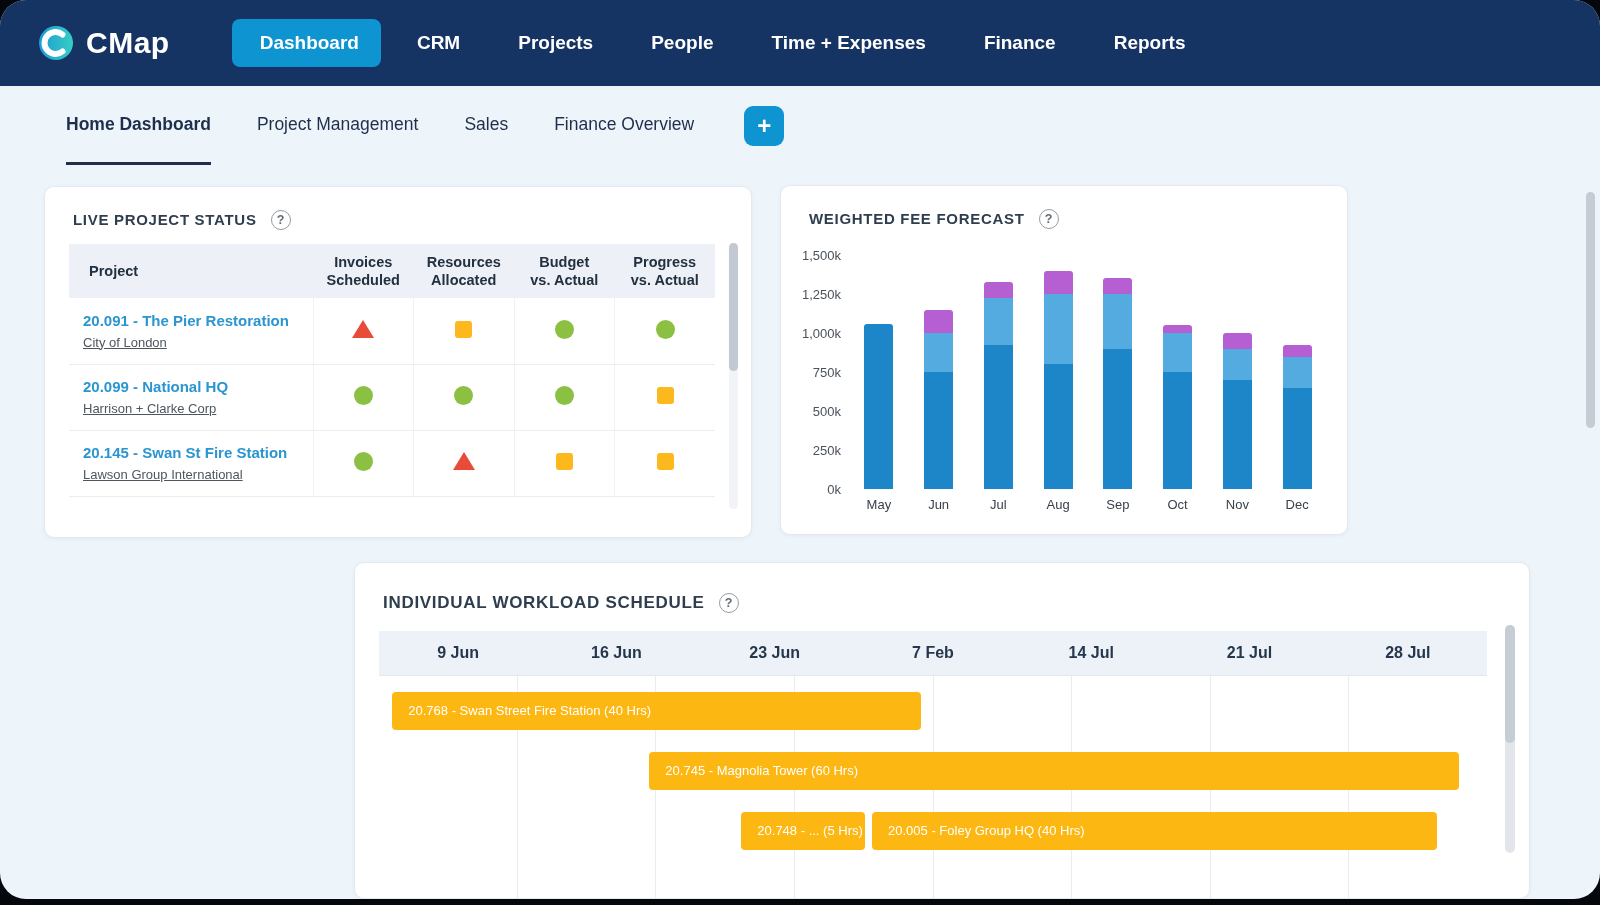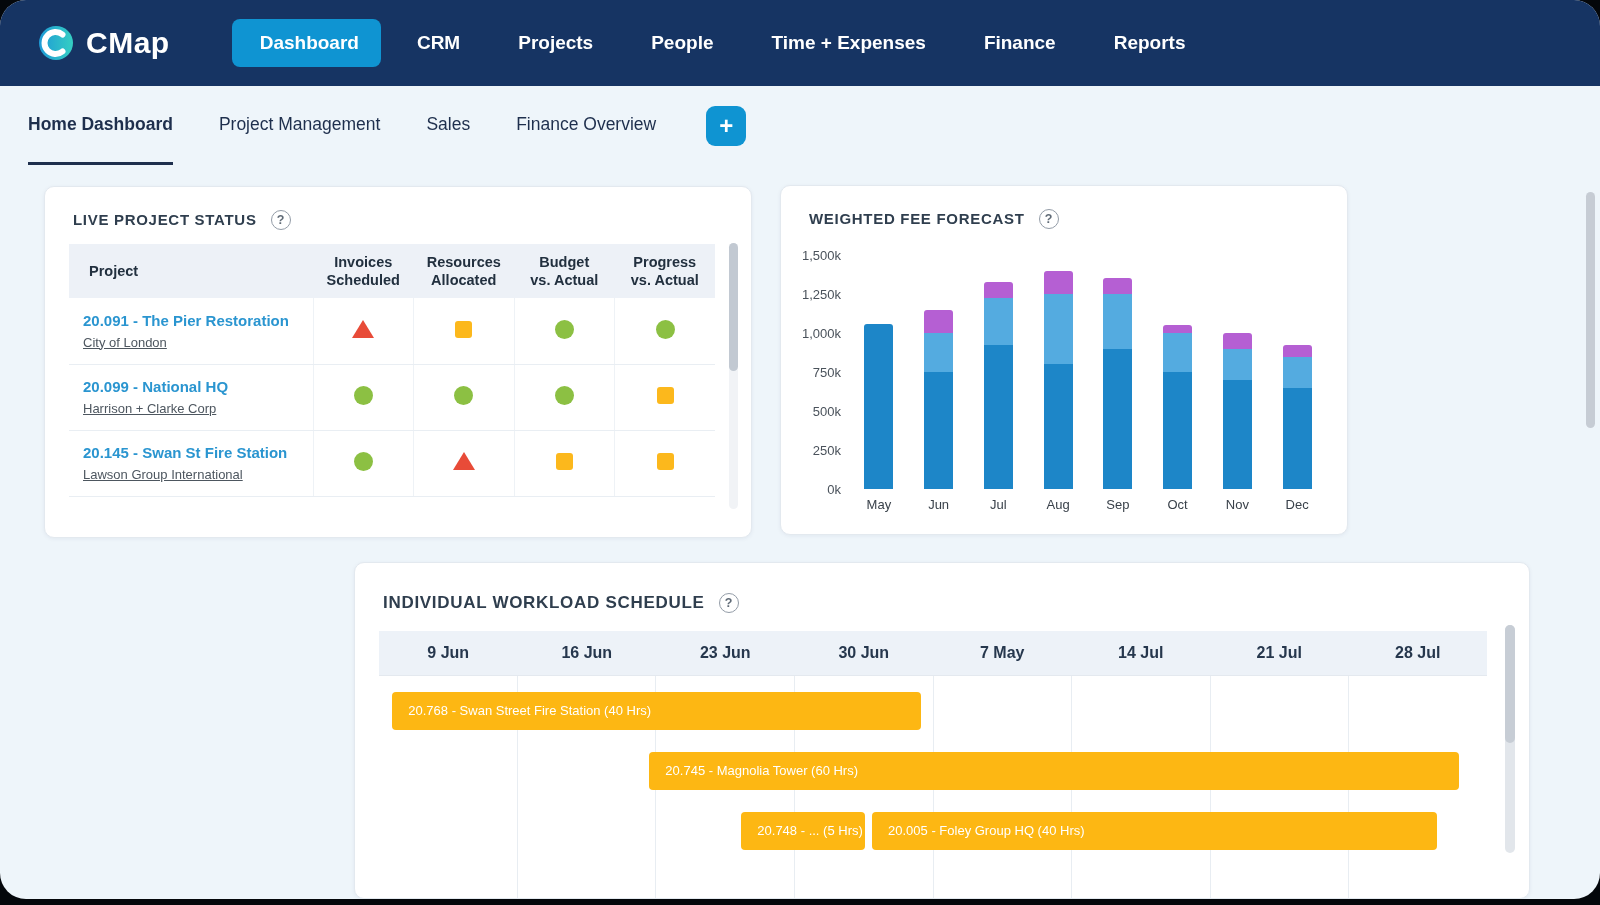--- a/index.html
+++ b/index.html
@@ -9,21 +9,21 @@
 
   
   .topnav { display:flex; align-items:center; height:86px; background:#163463; padding:0 36px; }
   .brand { display:flex; align-items:center; gap:10px; cursor:pointer; }
   .brand-name { color:#fff; font-size:30px; font-weight:700; letter-spacing:.5px; }
   .nav-items { display:flex; align-items:center; gap:14px; margin-left:62px; }
   .nav-item { color:#fff; font-size:19px; font-weight:600; padding:13px 22px; border-radius:8px; cursor:pointer; white-space:nowrap; }
   .nav-item.active { background:#0f94d2;padding-left:28px; }
 
   
-  .tabbar { display:flex; align-items:stretch; height:79px; padding-left:28px; gap:46px; }
+  .tabbar { display:flex; align-items:stretch; height:79px; padding-left:66px; gap:46px; }
   .tab { display:flex; align-items:center; font-size:17.5px; color:#1e2f4d; border-bottom:3px solid transparent; cursor:pointer; font-weight:500; }
   .tab.active { font-weight:700; border-bottom-color:#1e2f4d; }
   .tab-add { align-self:center; width:40px; height:40px; background:#0f94d2; border-radius:9px; color:#fff;
              font-size:24px; font-weight:700; display:flex; align-items:center; justify-content:center; cursor:pointer; margin-left:4px; }
 
   
   .card { position:absolute; background:#fff; border:1px solid #e3e9ef; border-radius:10px; box-shadow:0 1px 4px rgba(20,40,80,.06); overflow:hidden; }
   .card-status   { left:44px;  top:186px; width:708px;  height:352px; }
   .card-chart    { left:780px; top:185px; width:568px;  height:350px; }
   .card-workload { left:354px; top:562px; width:1176px; height:337px; }
@@ -261,22 +261,21 @@
     <section class="card card-workload">
       <div class="card-head">
         <h2 class="card-title">INDIVIDUAL WORKLOAD SCHEDULE</h2>
         <span class="help-icon">?</span>
       </div>
       <div class="gantt">
         <div class="gantt-header" id="gantt-header">
             <div class="week-cell">9 Jun</div>
             <div class="week-cell">16 Jun</div>
             <div class="week-cell">23 Jun</div>
-            <div class="week-cell">30 Jun</div>
-            <div class="week-cell">7 May</div>
+            <div class="week-cell">7 Feb</div>
             <div class="week-cell">14 Jul</div>
             <div class="week-cell">21 Jul</div>
             <div class="week-cell">28 Jul</div>
           </div>
         <div class="gantt-grid">
           <div class="grid-cols" id="gantt-cols">
               <div class="grid-col"></div>
               <div class="grid-col"></div>
               <div class="grid-col"></div>
               <div class="grid-col"></div>

